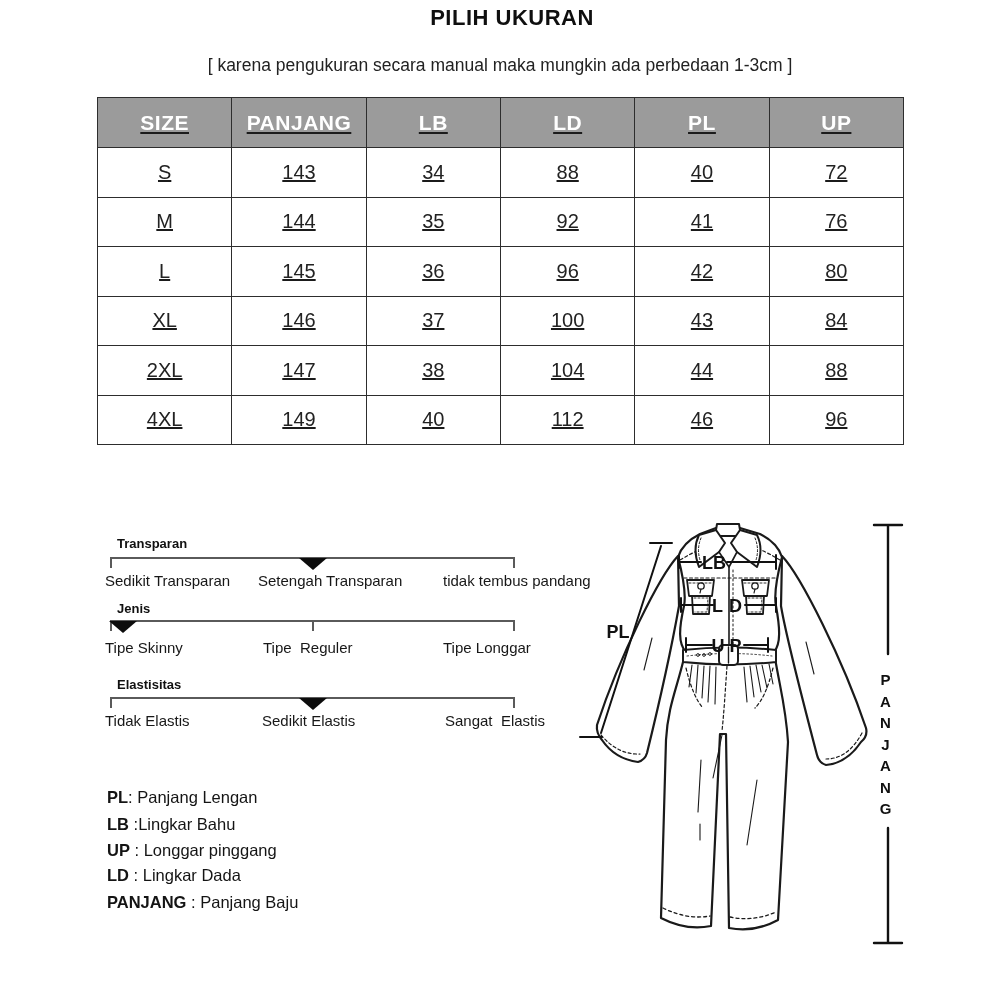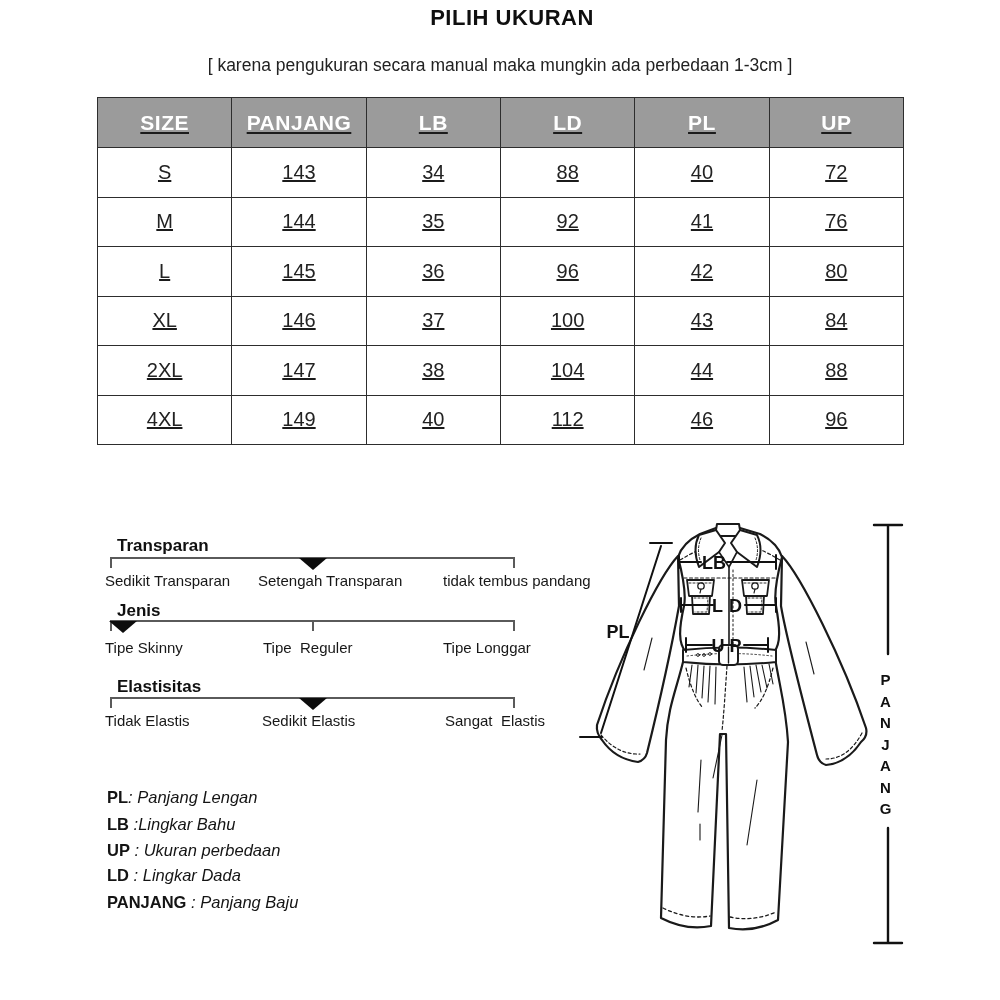--- a/index.html
+++ b/index.html
@@ -12,34 +12,34 @@
             font-size:17.5px;color:#222;}
 
   table.size{position:absolute;left:97px;top:97px;width:807px;
              border-collapse:collapse;table-layout:fixed;text-decoration:underline;}
   table.size th{background:#9b9b9b;color:#fff;font-size:21px;font-weight:bold;
                 height:47px;border:1.5px solid #2d2d2d;letter-spacing:.5px;}
   table.size td{height:46.5px;border:1.5px solid #2d2d2d;text-align:center;
                 font-size:20px;color:#222;}
 
   .scale{position:absolute;left:0;width:1000px;height:0;}
-  .scale-title{position:absolute;font-size:17px;font-weight:bold;color:#101010;white-space:pre;}
+  .scale-title{position:absolute;font-size:13px;font-weight:bold;color:#101010;white-space:pre;}
   .scale-line{position:absolute;left:110px;width:405px;height:0;border-top:2px solid #5a5a5a;}
   .tick{position:absolute;top:0;width:1.5px;height:9px;background:#5a5a5a;}
   .tick.t-left{left:0;}
   .tick.t-mid{left:202px;}
   .tick.t-right{left:403px;}
   .tri{position:absolute;top:-1px;width:0;height:0;
        border-left:14px solid transparent;border-right:14px solid transparent;
        border-top:12px solid #0c0c0c;}
   .scale-opt{position:absolute;font-size:15px;color:#171717;white-space:pre;}
 
   .legend-row{position:absolute;left:107px;font-size:16.5px;color:#141414;}
   .legend-abbr{font-weight:bold;}
-  .legend-rest{white-space:pre;font-style:italic;}
+  .legend-rest{white-space:pre;}
 
   .garment-svg{position:absolute;left:555px;top:495px;width:355px;height:470px;}
   .panjang-vertical{position:absolute;left:877px;top:671px;width:22px;
         writing-mode:vertical-lr;text-orientation:upright;text-align:center;
         font-size:15px;font-weight:bold;letter-spacing:4.5px;color:#101010;}
 </style>
 </head>
 <body>
 
 <div class="page">
@@ -149,21 +149,21 @@
     <span class="scale-opt" style="left:445px;top:35px;">Sangat  Elastis</span>
   </div>
 
   <div class="legend-row" style="top:788px;">
     <span class="legend-abbr">PL</span><span class="legend-rest">: Panjang Lengan</span>
   </div>
   <div class="legend-row" style="top:815px;">
     <span class="legend-abbr">LB</span><span class="legend-rest"> :Lingkar Bahu</span>
   </div>
   <div class="legend-row" style="top:841px;">
-    <span class="legend-abbr">UP</span><span class="legend-rest"> : Ukuran perbedaan</span>
+    <span class="legend-abbr">UP</span><span class="legend-rest"> : Longgar pinggang</span>
   </div>
   <div class="legend-row" style="top:866px;text-align:center;">
     <span class="legend-abbr">LD</span><span class="legend-rest"> : Lingkar Dada</span>
   </div>
   <div class="legend-row" style="top:893px;">
     <span class="legend-abbr">PANJANG</span><span class="legend-rest"> : Panjang Baju</span>
   </div>
 
   <svg class="garment-svg" viewBox="555 495 355 470" xmlns="http://www.w3.org/2000/svg">
     <g stroke="#1a1a1a" fill="none" stroke-linecap="round" stroke-linejoin="round">

